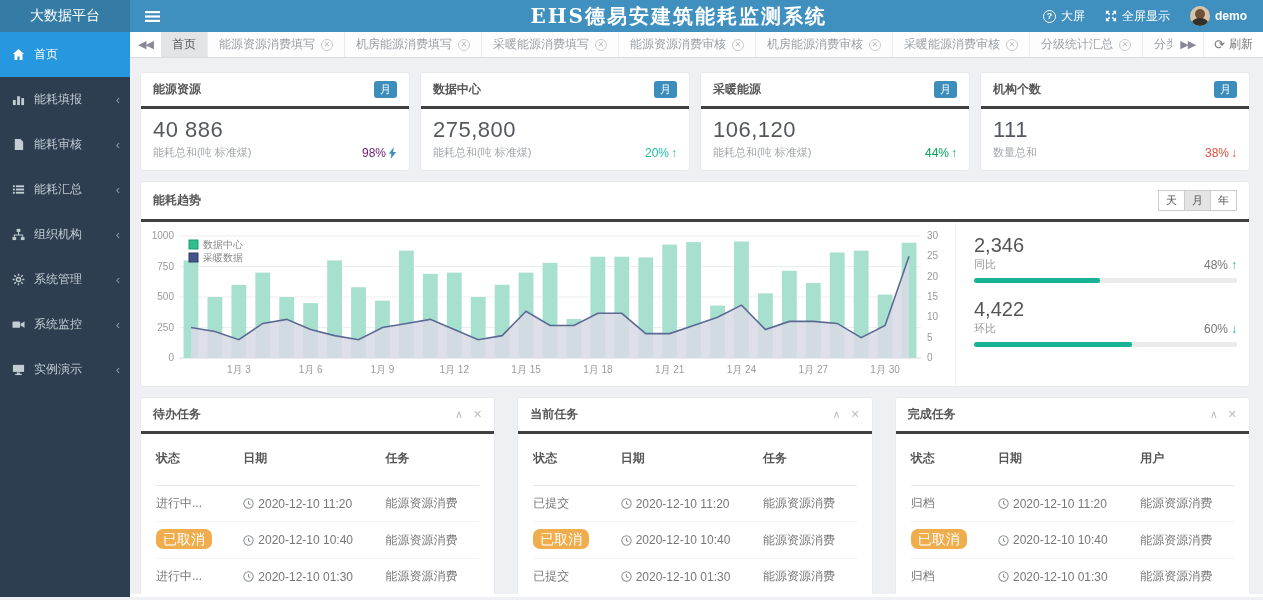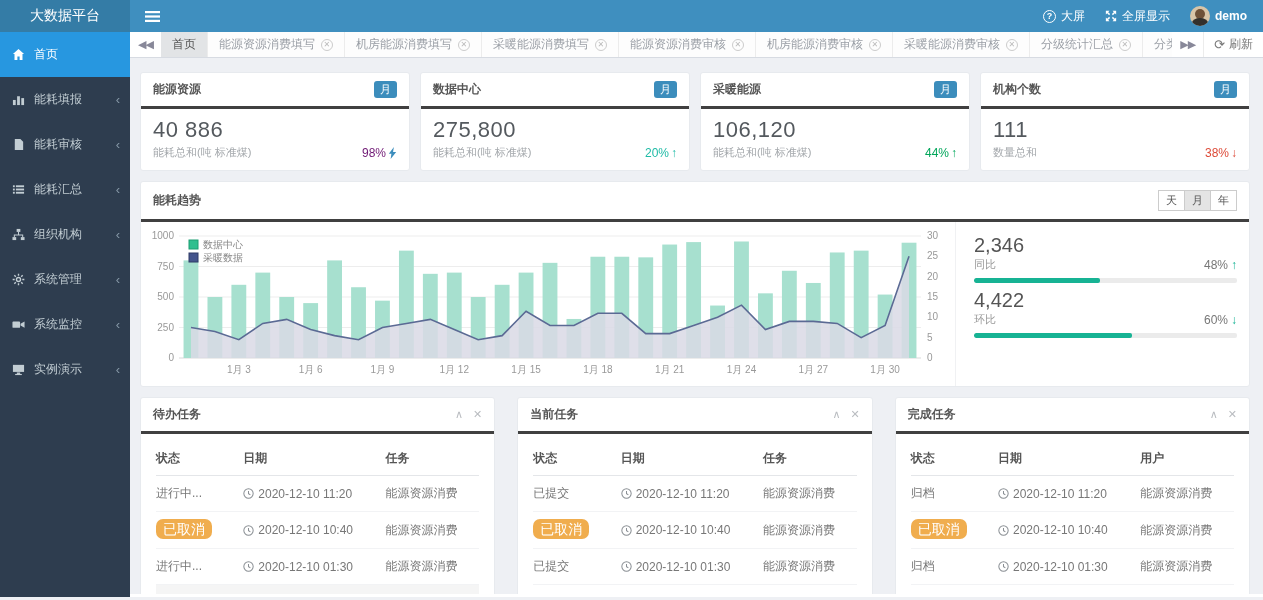--- a/index.html
+++ b/index.html
@@ -68,36 +68,36 @@
 
   
   .trend-card { margin-top:10px; }
   .range-group { display:flex; }
   .range-btn { font-size:11px; color:#555; background:#fff; border:1px solid #ccc; padding:2px 7px;
     cursor:pointer; margin-left:-1px; }
   .range-btn.active { background:#e4e4e4; }
   .trend-body { display:flex; }
   .chart-wrap { flex:1; padding:8px 4px 2px 2px; }
   .side-stats { width:300px; border-left:1px solid #f0f1f3; padding:12px 18px 0 18px; flex:none; }
-  .ss-block { margin-bottom:6px; }
+  .ss-block { margin-bottom:15px; }
   .ss-value { font-size:20px; color:#555; }
   .ss-row { display:flex; align-items:flex-end; justify-content:space-between; }
   .ss-label { font-size:11px; color:#999; }
   .ss-pct { font-size:12px; color:#777; display:flex; gap:3px; align-items:center; }
   .ss-pct .arr { color:#17b394; font-weight:bold; }
   .ss-bar { height:5px; background:#ebebeb; border-radius:2px; margin-top:6px; overflow:hidden; }
   .ss-fill { height:100%; background:#17b394; border-radius:2px; }
 
   
   .tables-row { display:grid; grid-template-columns:repeat(3,1fr); gap:22px; margin-top:10px; }
   .panel-icons { display:flex; gap:10px; color:#b9bcc0; font-size:11px; }
   .panel-icons span { cursor:pointer; }
   .panel-body { padding:8px 15px 12px; }
   table.task { width:100%; border-collapse:collapse; font-size:12px; }
-  table.task th { text-align:left; color:#555; font-weight:bold; padding:8px 0 8px; border-bottom:1px solid #e4e6e9; }
+  table.task th { text-align:left; color:#555; font-weight:bold; padding:8px 0 18px; border-bottom:1px solid #e4e6e9; }
   table.task td { color:#777; padding:9px 0; border-bottom:1px solid #f2f3f5; }
   table.task th:nth-child(1), table.task td:nth-child(1) { width:27%; }
   table.task th:nth-child(2), table.task td:nth-child(2) { width:44%; }
   table.task tr.shaded td { background:#f5f5f5; }
   .badge-cancel { background:#f0ad4e; color:#fff; font-size:14px; padding:2px 7px; border-radius:7px; }
   .dcell { display:flex; align-items:center; gap:4px; }
   .dcell svg { color:#8a8f94; flex:none; }
 
   .footer-strip { height:3px; background:#fff; }
 </style>
@@ -109,20 +109,21 @@
     <span>大数据平台</span>
   </div>
   <div class="navbar">
     <div class="hamburger">
       <svg width="15" height="11" viewBox="0 0 15 11">
         <rect width="15" height="2.2" fill="#fff"></rect>
           <rect y="4.4" width="15" height="2.2" fill="#fff"></rect>
           <rect y="8.8" width="15" height="2.2" fill="#fff"></rect>
       </svg>
     </div>
+    <div class="app-title">EHS德易安建筑能耗监测系统</div>
     <div class="top-actions">
       <span class="top-action">
         <span class="qcircle">?</span>
         <span>大屏</span>
       </span>
       <span class="top-action">
         <svg width="12" height="12" viewBox="0 0 14 14" fill="#fff">
           <path d="M1 1h4.2L3.7 2.5 6 4.8 4.8 6 2.5 3.7 1 5.2zM13 1V5.2L11.5 3.7 9.2 6 8 4.8l2.3-2.3L8.8 1zM1 13V8.8l1.5 1.5L4.8 8 6 9.2l-2.3 2.3L5.2 13zM13 13H8.8l1.5-1.5L8 9.2 9.2 8l2.3 2.3L13 8.8z"></path>
         </svg>
         <span>全屏显示</span>

